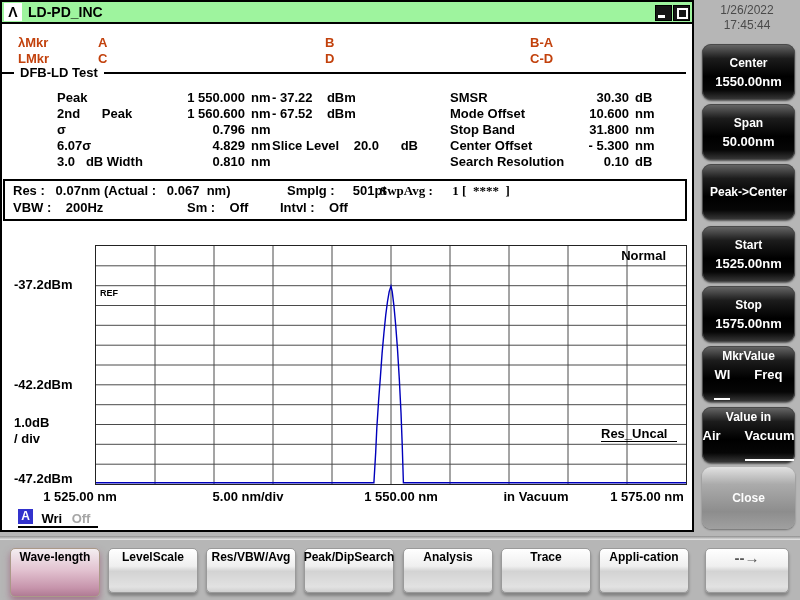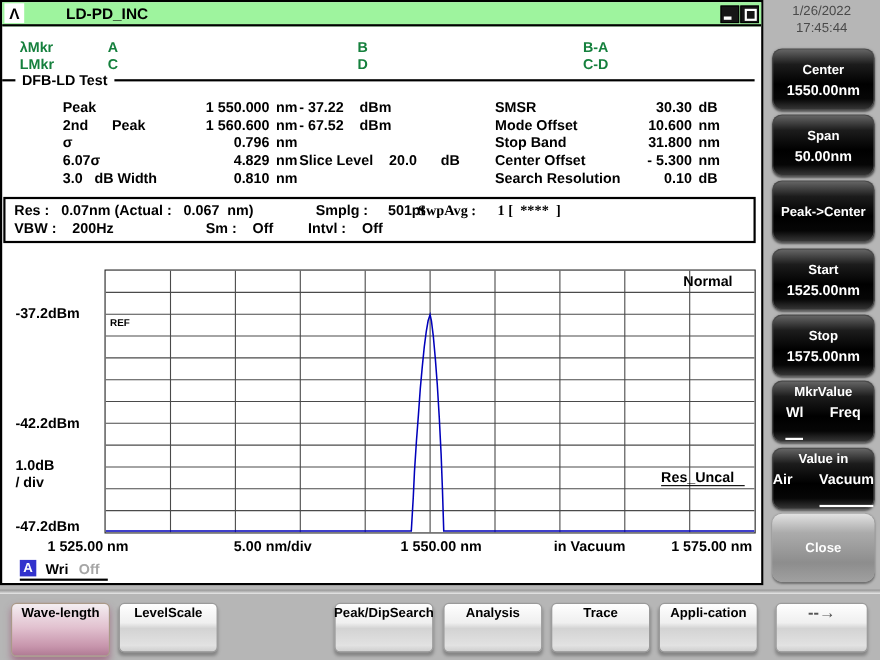--- a/index.html
+++ b/index.html
@@ -8,28 +8,28 @@
   .stage{position:relative;width:800px;height:600px;background:#b6b6b6;}
   .pre{white-space:pre;}
 
   
   .screen{position:absolute;left:0;top:0;width:694px;height:532px;
           background:#fff;border:2px solid #000;box-sizing:border-box;}
   .titlebar{position:absolute;left:0;top:0;width:100%;height:22px;
             background:#9ef49e;border-bottom:2px solid #000;box-sizing:border-box;}
   .logo{position:absolute;left:2px;top:1px;width:18px;height:18px;background:#fff;
         color:#000;font-weight:bold;font-size:14px;text-align:center;line-height:18px;}
-  .wtitle{position:absolute;left:26px;top:2px;font-weight:bold;font-size:14px;color:#000;margin-left:32px;}
+  .wtitle{position:absolute;left:26px;top:2px;font-weight:bold;font-size:14px;color:#000;}
   .winbtn{position:absolute;top:3px;width:15px;height:14px;background:#161616;border:1px solid #000;}
   .winbtn.min{left:653px;}
   .winbtn.max{left:671px;}
   .minbar{position:absolute;left:2px;bottom:2px;width:7px;height:3px;background:#fff;}
   .maxbox{position:absolute;left:3px;top:2px;width:7px;height:7px;border:2px solid #fff;}
 
-  .mk{position:absolute;font-weight:bold;font-size:13px;color:#15803d;}
+  .mk{position:absolute;font-weight:bold;font-size:13px;color:#c2410c;}
   .sectline{position:absolute;left:0;top:70px;width:684px;border-top:2px solid #000;}
   .sectlabel{position:absolute;left:12px;top:63px;background:#fff;padding:0 6px;
              font-weight:bold;font-size:13px;}
 
   .mrow{position:absolute;left:12px;width:690px;height:16px;}
   .mrow span{position:absolute;top:0;font-weight:bold;font-size:13px;color:#000;}
   .ml-lbl{left:43px;}
   .ml-val{left:141px;width:90px;text-align:right;}
   .ml-unit{left:237px;}
   .ml-extra{left:258px;}
@@ -272,20 +272,24 @@
   <div class="botseam"></div>
 
   <div class="fnkey sel" style="left:10px">
     <div class="fl">Wave-</div>
     <div class="fl">length</div>
   </div>
   <div class="fnkey" style="left:108px">
     <div class="fl">Level</div>
     <div class="fl">Scale</div>
   </div>
+  <div class="fnkey" style="left:206px">
+    <div class="fl">Res/VBW/</div>
+    <div class="fl">Avg</div>
+  </div>
   <div class="fnkey" style="left:304px">
     <div class="fl">Peak/Dip</div>
     <div class="fl">Search</div>
   </div>
   <div class="fnkey" style="left:403px">
     <div class="fl">Analysis</div>
   </div>
   <div class="fnkey" style="left:501px">
     <div class="fl">Trace</div>
   </div>

